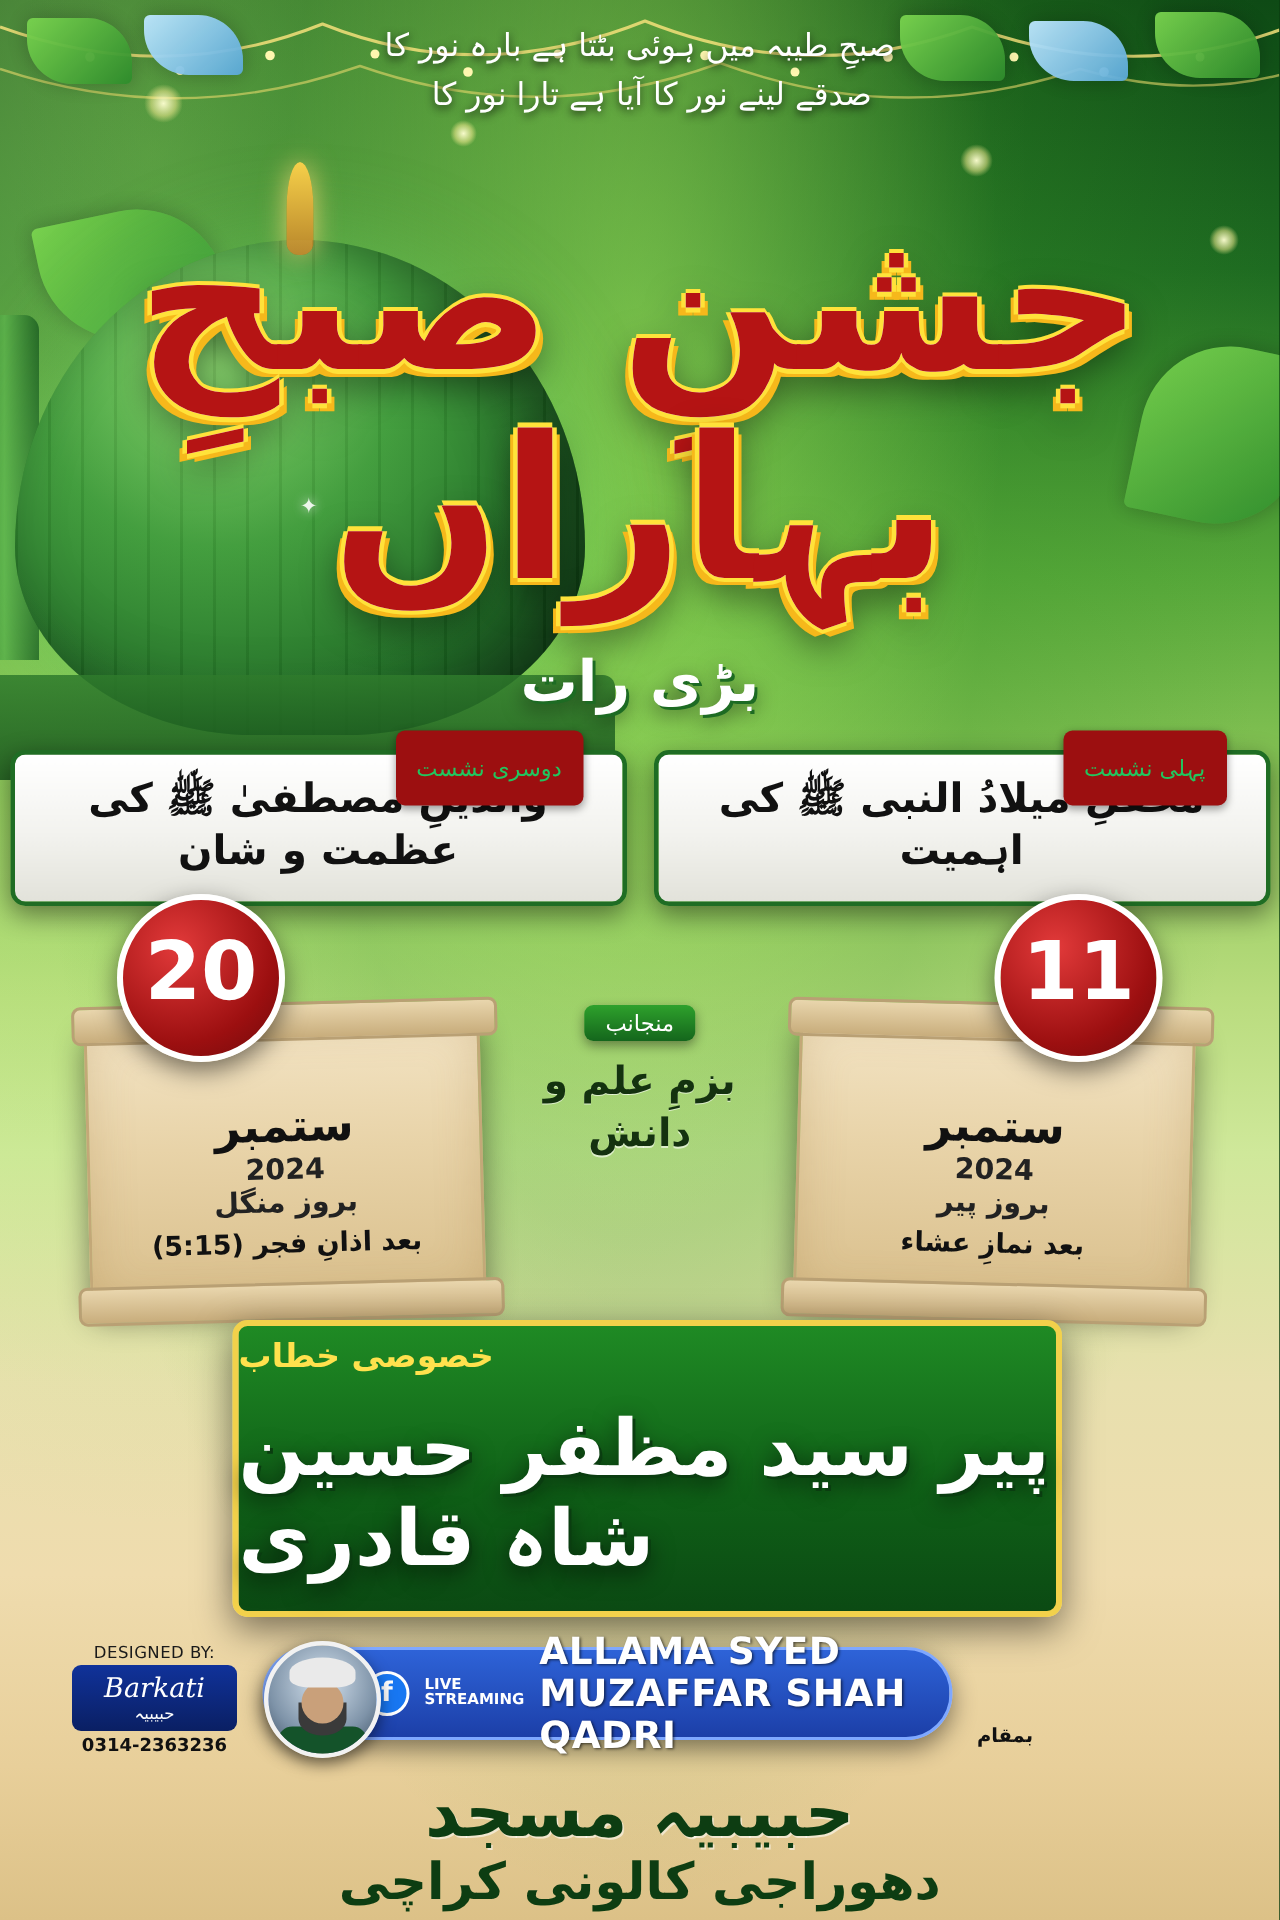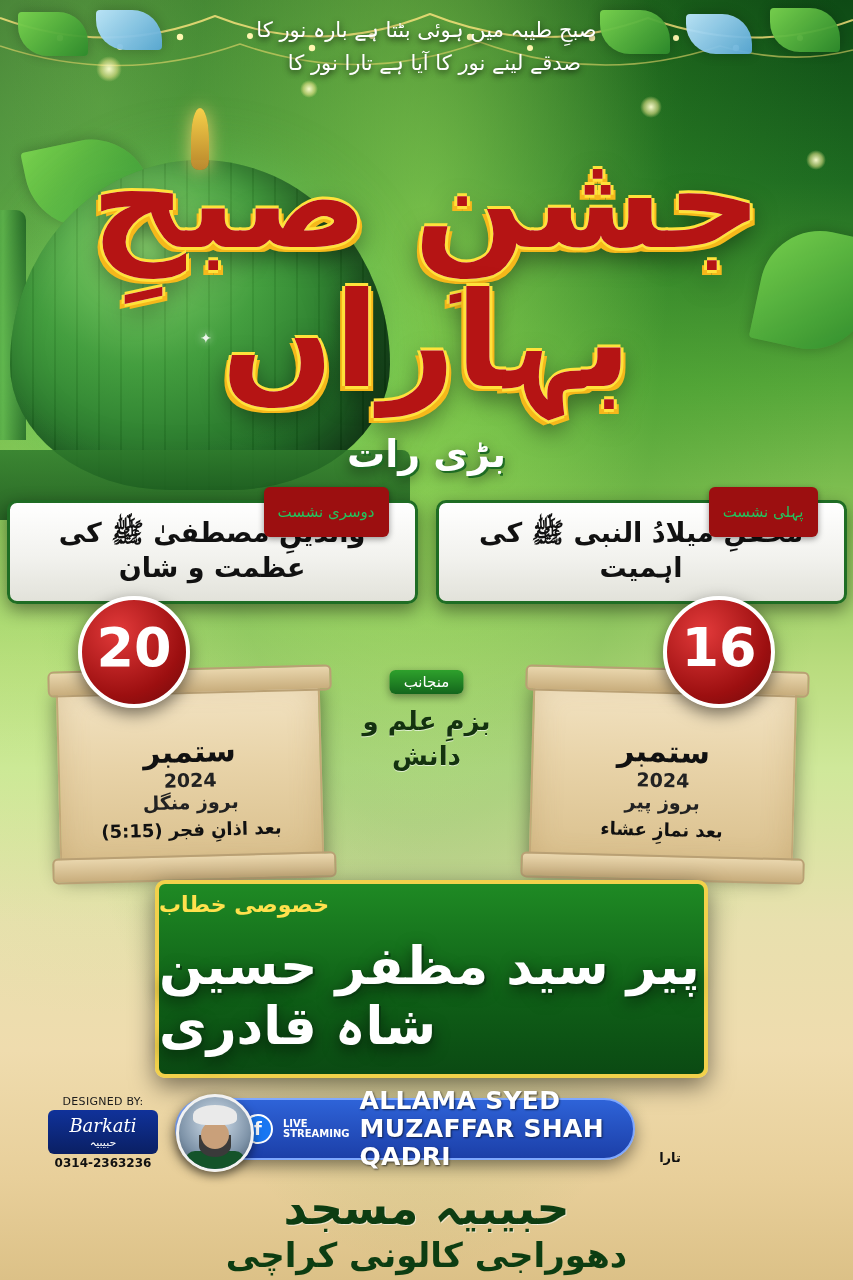--- a/index.html
+++ b/index.html
@@ -258,21 +258,21 @@
     </div>
   </div>
 
   <div class="scrolls">
     <div class="scroll right">
       <div class="month">ستمبر</div>
       <div class="yr">2024</div>
       <div class="yr">بروز پیر</div>
       <div class="note">بعد نمازِ عشاء</div>
     </div>
-    <div class="daybadge right">16</div>
+    <div class="daybadge right">11</div>
 
     <div class="scroll left">
       <div class="month">ستمبر</div>
       <div class="yr">2024</div>
       <div class="yr">بروز منگل</div>
       <div class="note">بعد اذانِ فجر (5:15)</div>
     </div>
     <div class="daybadge left">20</div>
   </div>
 
@@ -307,18 +307,18 @@
     </div>
   </div>
   <div class="avatar">
     <div class="body"></div>
       <div class="beard"></div>
       <div class="face"></div>
       <div class="turban"></div>
   </div>
 
   <div class="footer">
-    <div class="footer-logo">تارا</div>
+    <div class="footer-logo">بمقام</div>
     <div class="masjid">حبیبیہ مسجد</div>
     <div class="addr">دھوراجی کالونی کراچی</div>
   </div>
 
 </div>
 
 </body></html>

